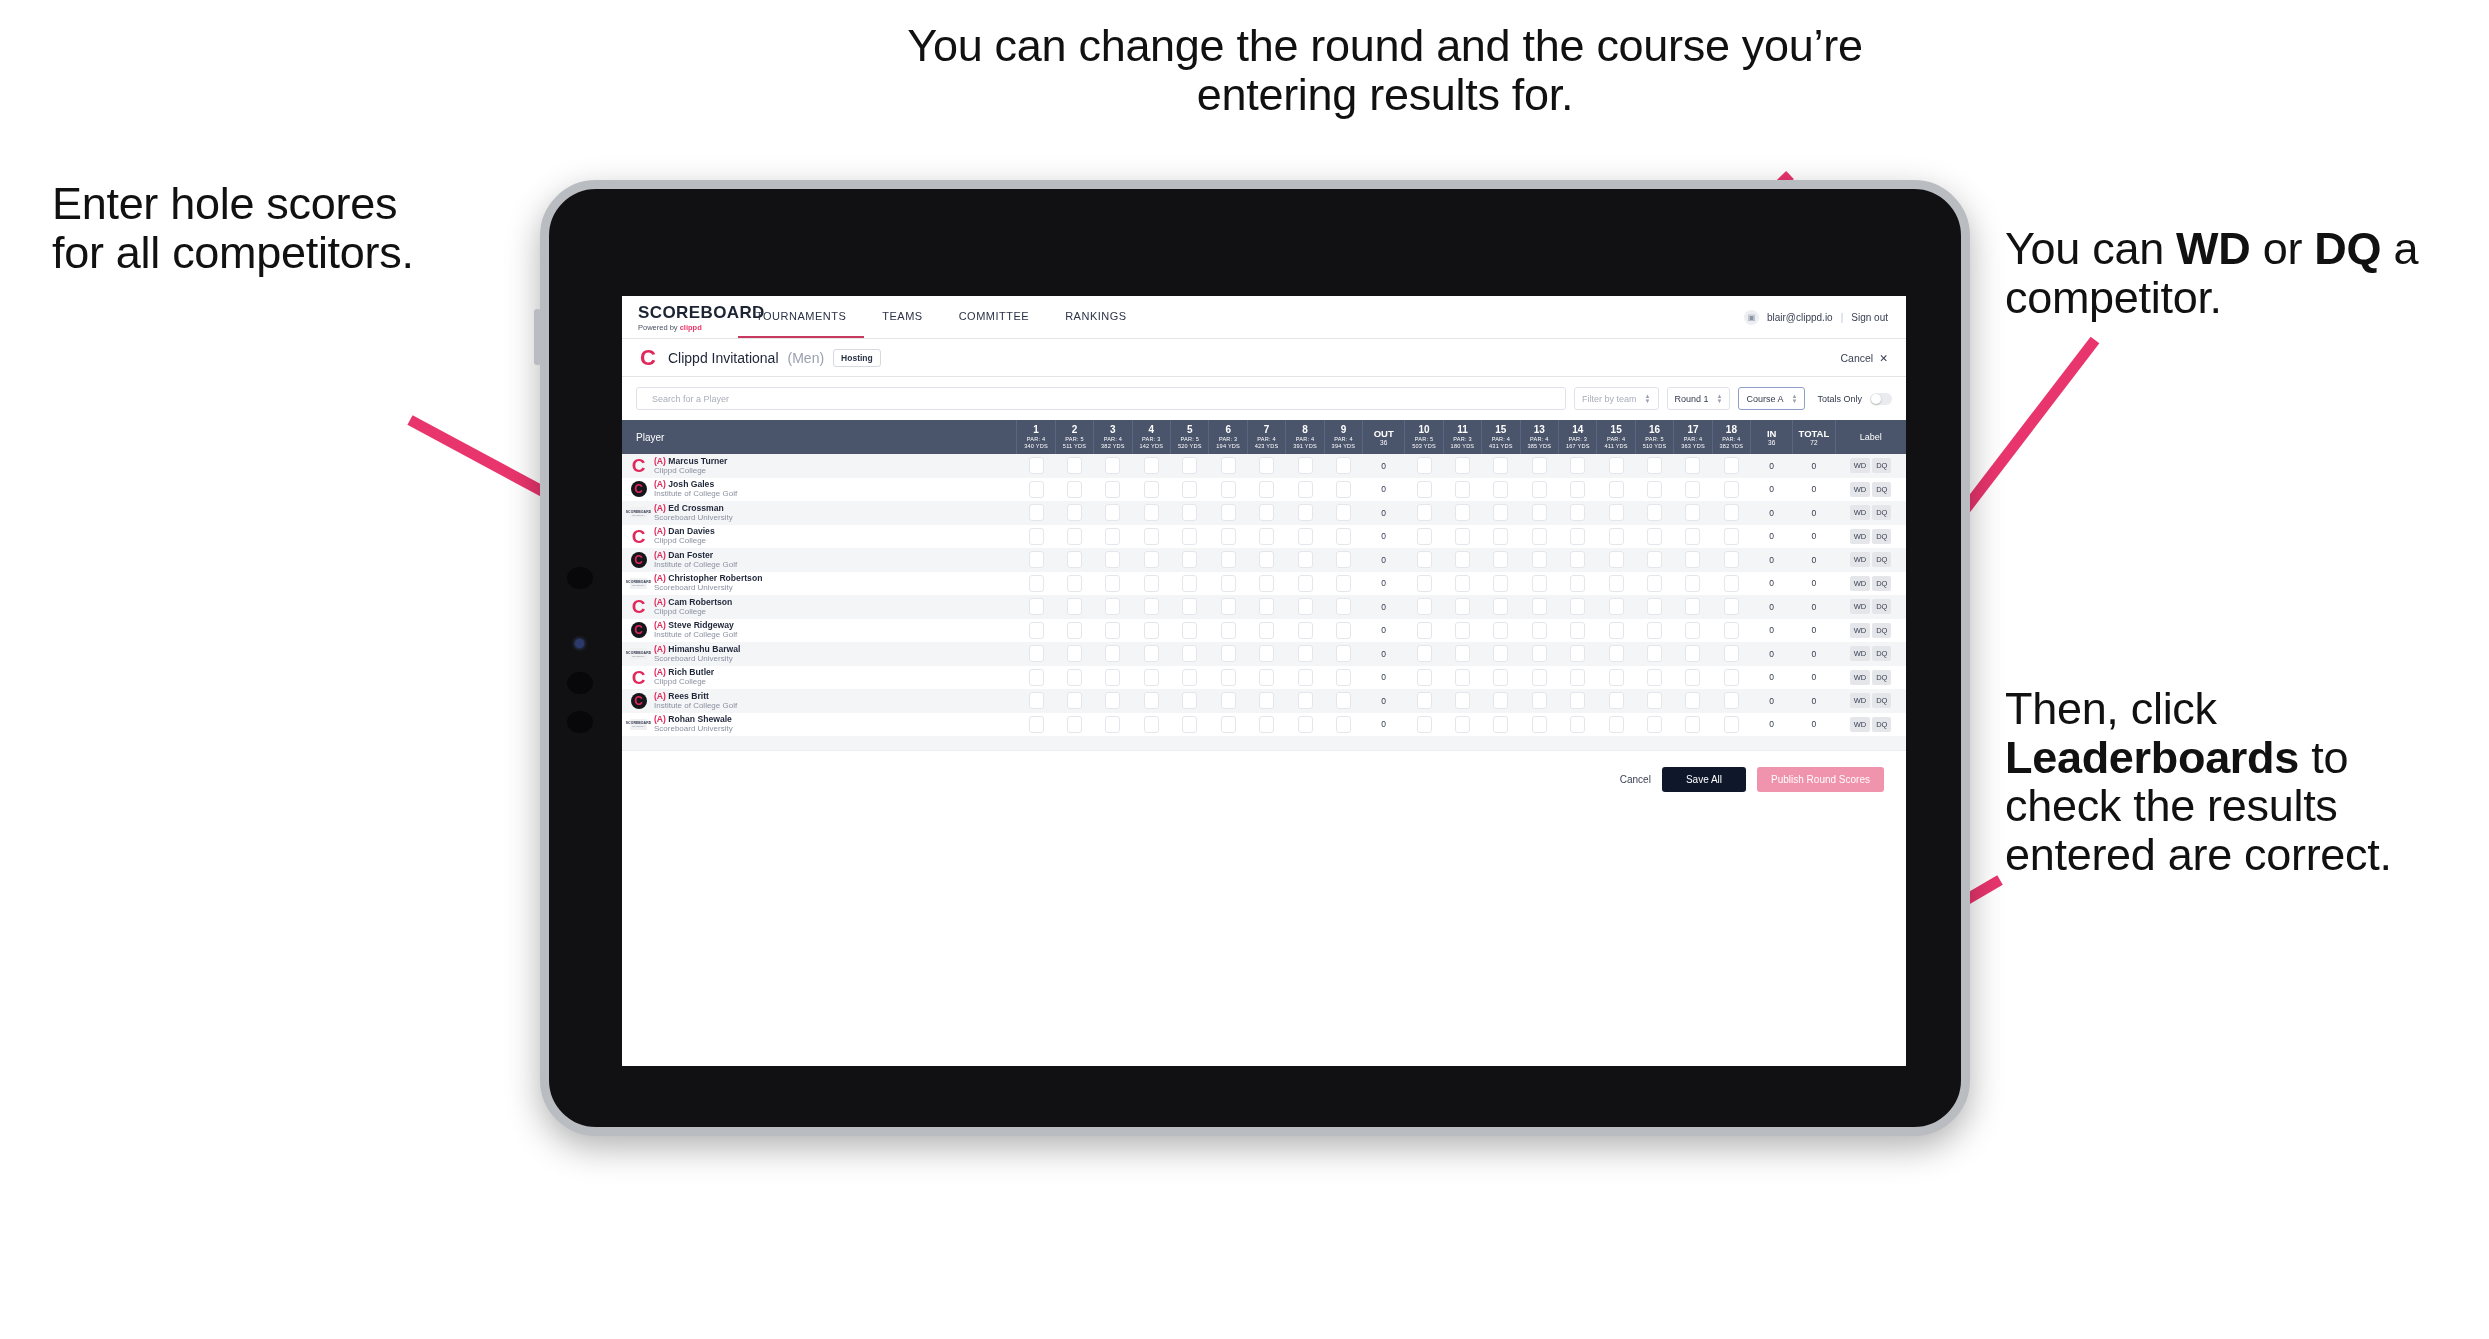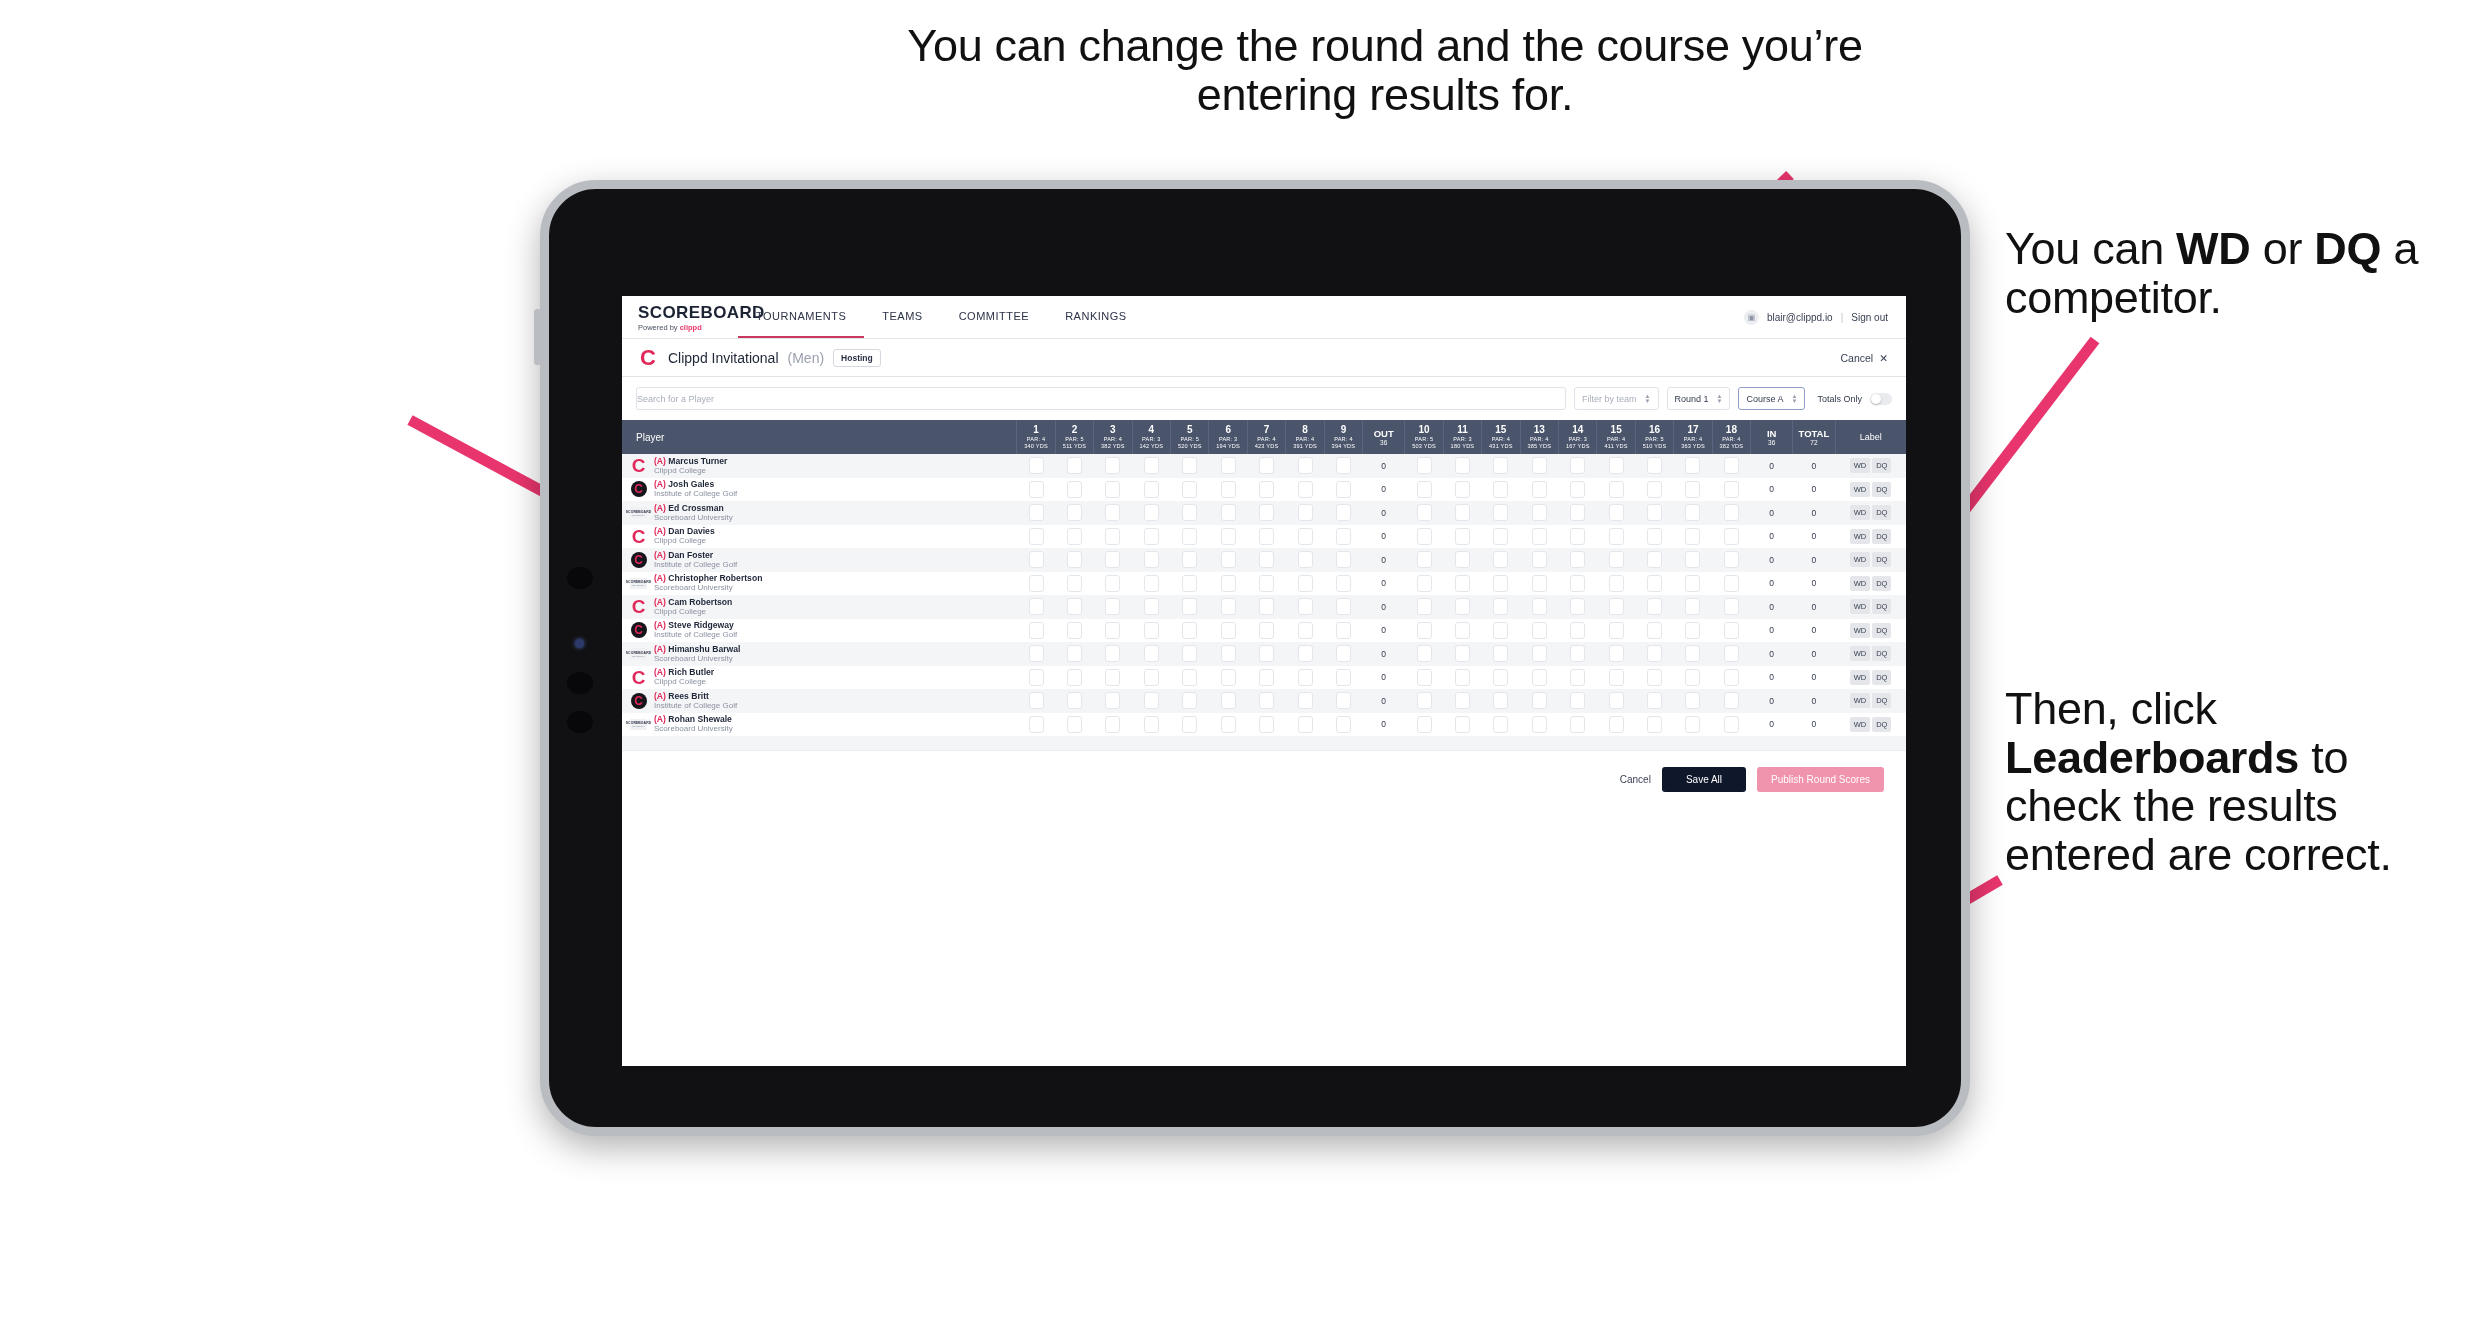--- a/index.html
+++ b/index.html
@@ -89,21 +89,21 @@
   
   .tabbar { height:29px; background:#36405a; display:flex; align-items:center;
             padding-left:14px; gap:3px; }
   .tab { font-size:10px; color:#e6e8ee; padding:4px 10px; border-radius:3px; cursor:pointer;}
   .tab.active { background:#ffffff; color:#28304a; font-weight:600; }
 
   
   .filterbar { height:43px; background:#fff; display:flex; align-items:center;
                padding:0 14px; gap:8px; }
   .search { flex:1; height:23px; border:1px solid #dfe2e8; border-radius:3px;
-            display:flex; align-items:center; padding:0 0; font-size:9px; color:#a9aeba; }
+            display:flex; align-items:center; padding:0 15px; font-size:9px; color:#a9aeba; }
   .selbox { height:23px; border:1px solid #dfe2e8; border-radius:3px; display:flex;
             align-items:center; gap:8px; padding:0 7px; font-size:9px; color:#333a4d; }
   .selbox.focus { border-color:#8f9ecb; }
   .spin { display:flex; flex-direction:column; font-size:6px; color:#9aa0ae; line-height:5px;}
   .totals-lbl { font-size:9px; color:#333a4d; margin-left:4px;text-align:right; }
   .toggle { width:22px;height:12px;border-radius:7px;background:#e9ebef;position:relative;
             cursor:pointer; }
   .toggle::after{content:"";position:absolute;left:1px;top:1px;width:10px;height:10px;
             border-radius:50%;background:#fff;box-shadow:0 1px 2px rgba(0,0,0,.25);}
 
@@ -163,20 +163,21 @@
               border-radius:3px; padding:7px 14px; cursor:pointer;
               font-family:"Liberation Sans",sans-serif; }
   .gap-strip { height:14px; background:#f4f5f7; }
 </style>
 </head>
 <body>
 
 <div id="stage">
 
   <div class="callout" id="callout-top">You can change the round and the course you’re entering results for.</div>
+  <div class="callout" id="callout-left">Enter hole scores for all competitors.</div>
 
   <div class="callout" id="callout-wd">
     <span>You can </span><b>WD</b><span> or </span><b>DQ</b><span> a competitor.</span>
   </div>
 
   <div class="callout" id="callout-save">
     <div>Then, click</div>
     <div><b>Leaderboards</b><span> to</span></div>
     <div>check the results</div>
     <div>entered are correct.</div>

